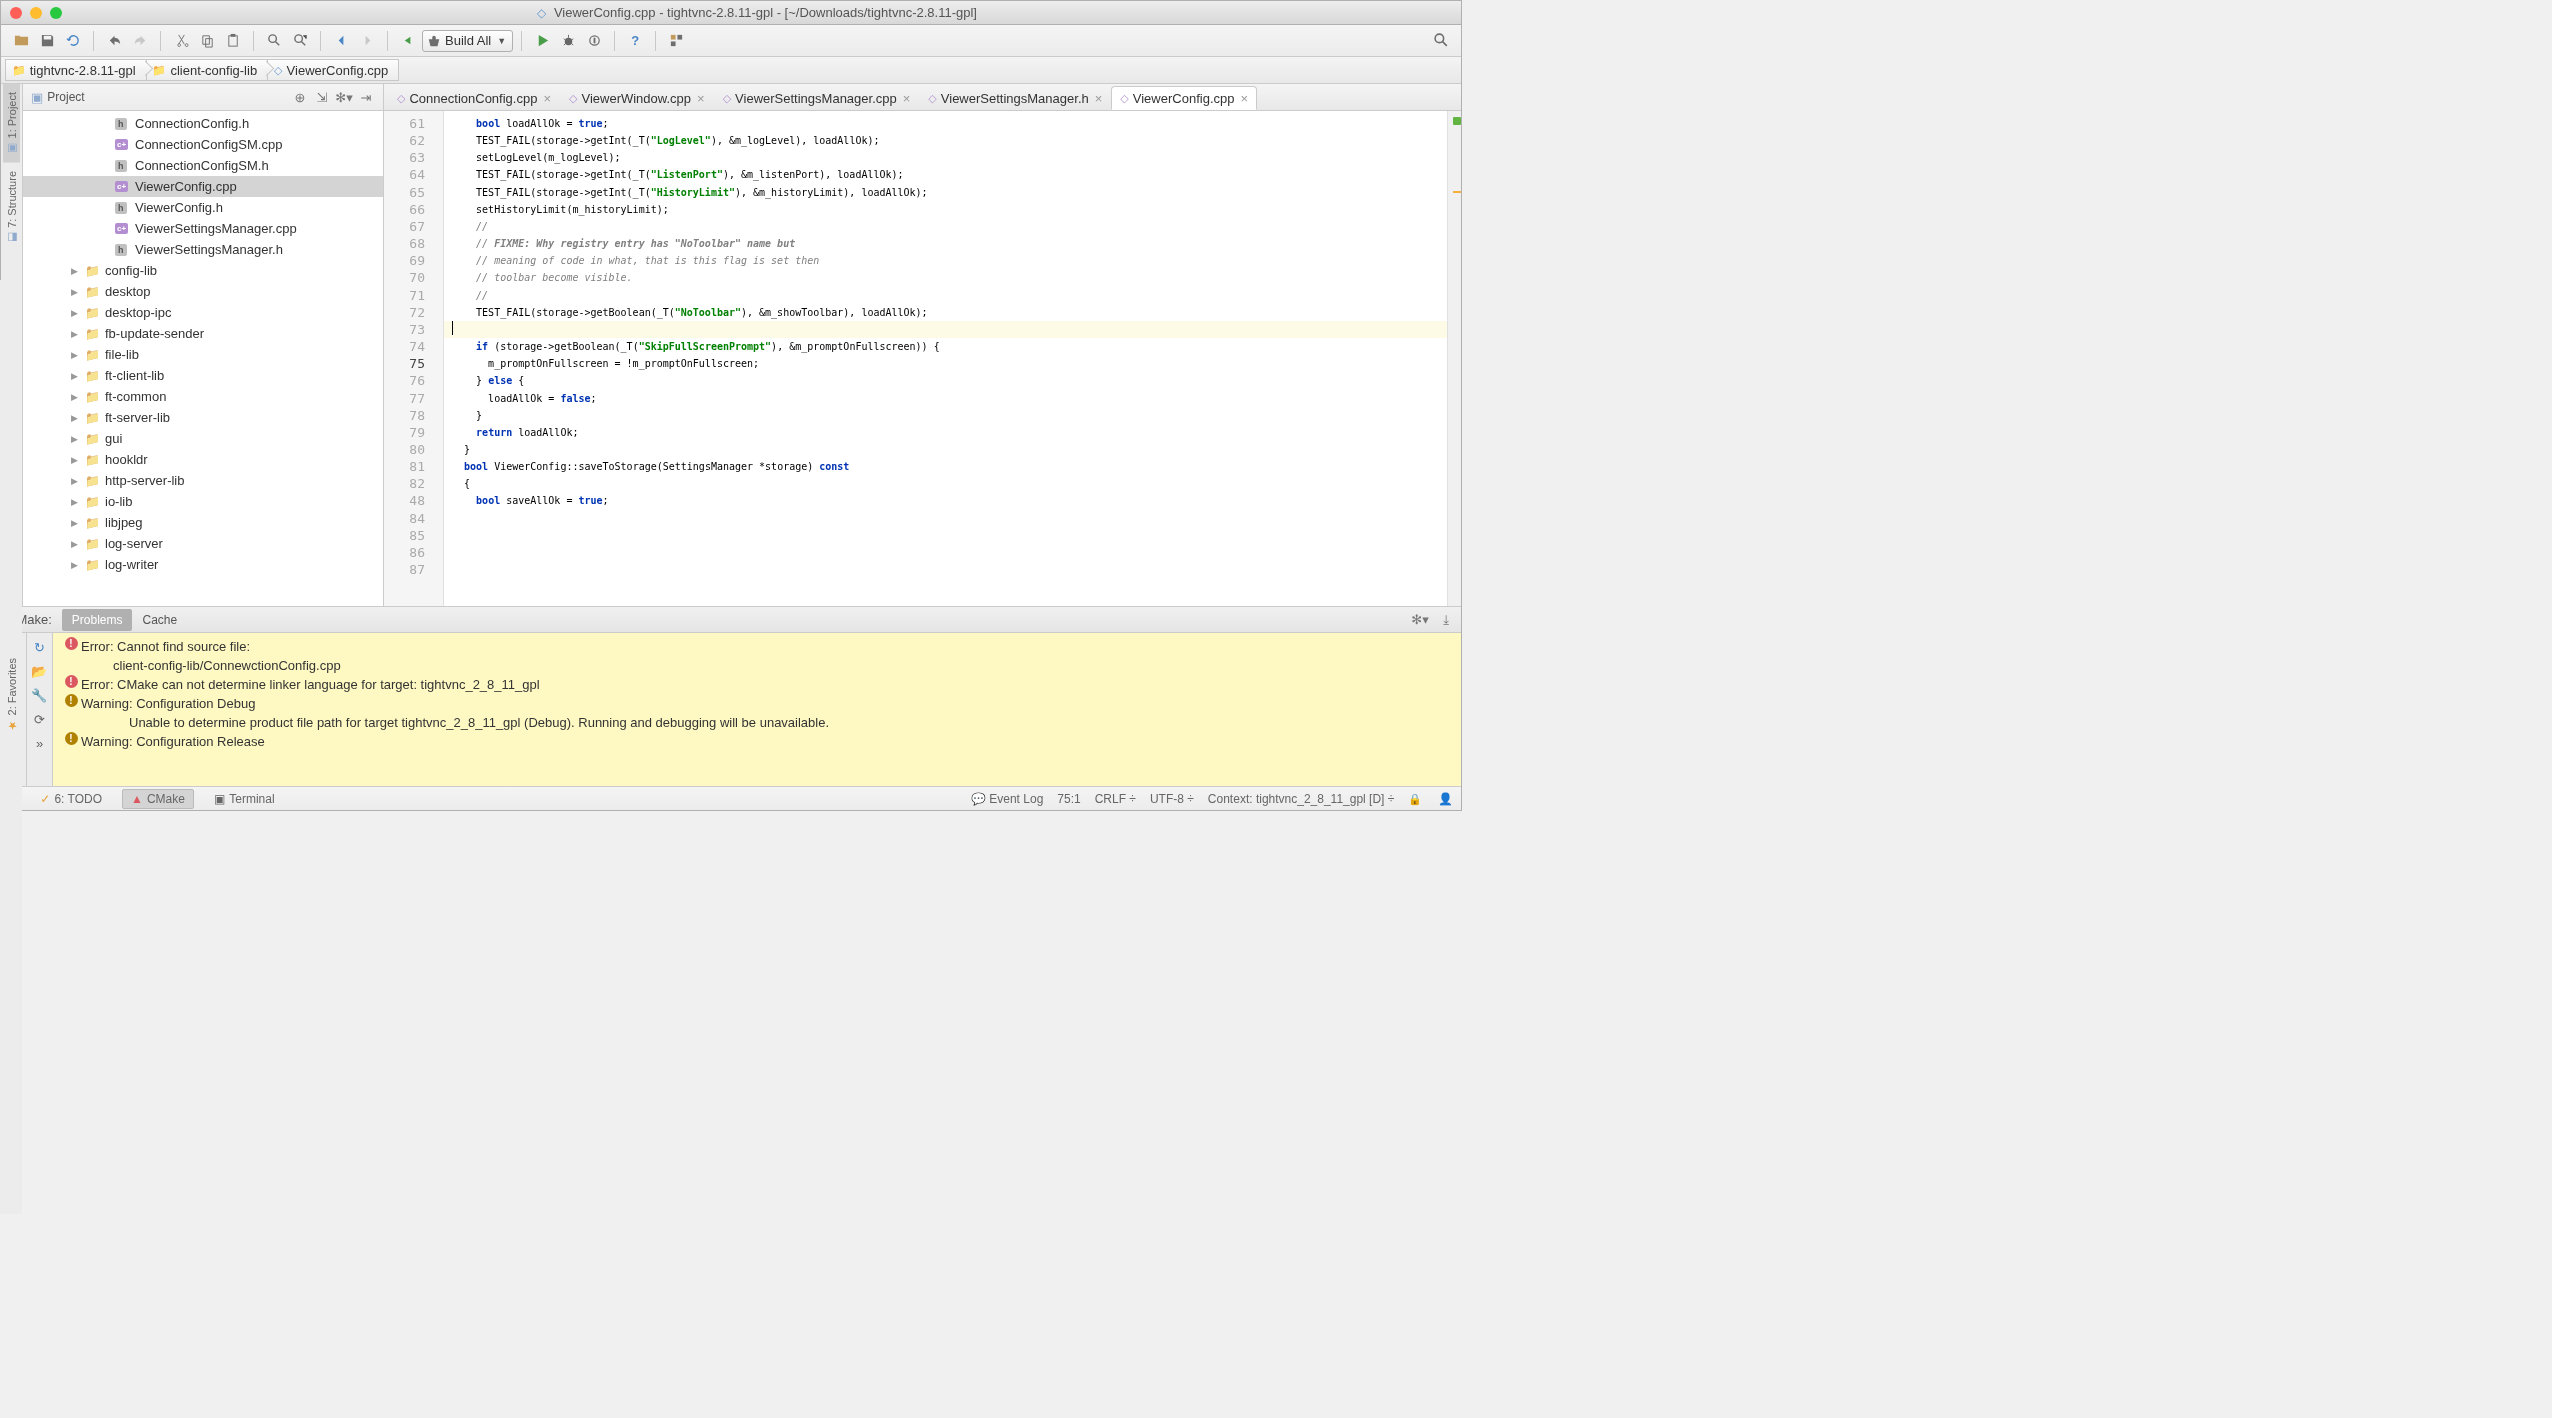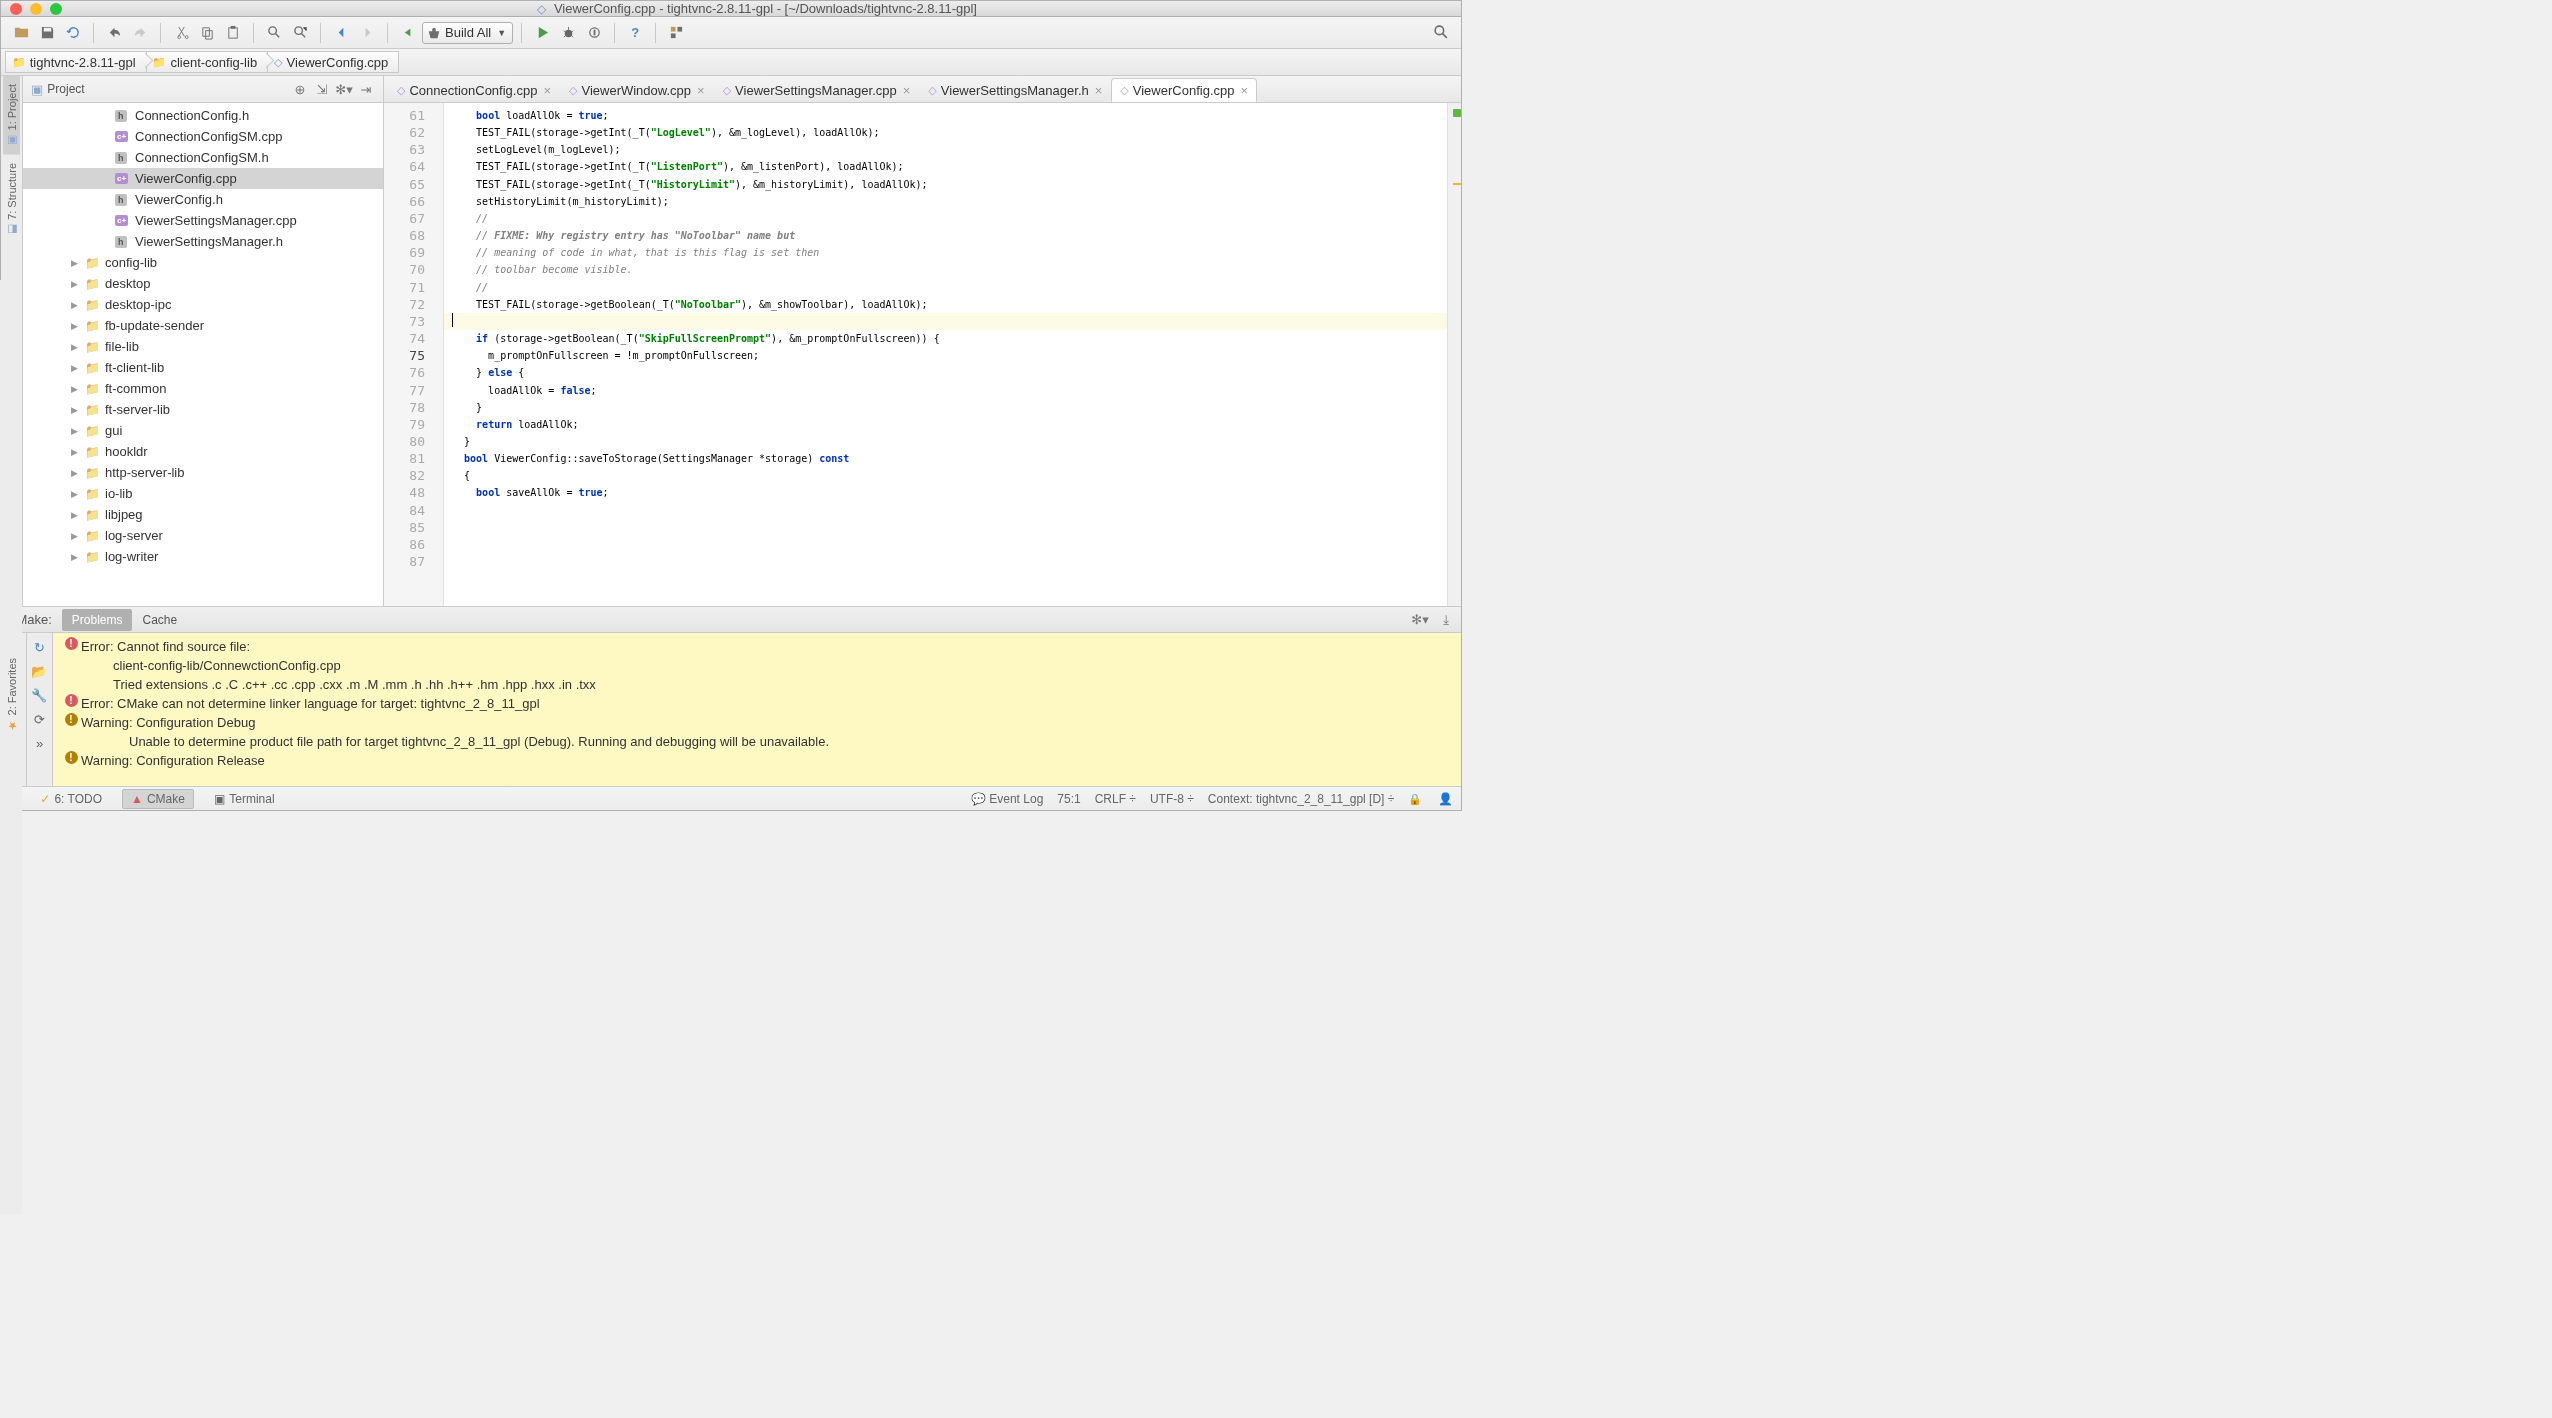--- a/index.html
+++ b/index.html
@@ -1,20 +1,20 @@
 <!DOCTYPE html>
 <html><head>
 <meta charset="utf-8">
 <style>
 * { margin:0; padding:0; box-sizing:border-box; }
 body { font-family:-apple-system,BlinkMacSystemFont,"Helvetica Neue",Arial,sans-serif; font-size:13px; color:#333; background:#f0f0f0; overflow:hidden; }
 .window { width:1462px; height:811px; display:flex; flex-direction:column; background:#fff; border:1px solid #b0b0b0; }
 
 
-.titlebar { height:16px; background:linear-gradient(#ededed,#d8d8d8); display:flex; align-items:center; padding:0 9px; border-bottom:1px solid #b0b0b0; }
+.titlebar { height:24px; background:linear-gradient(#ededed,#d8d8d8); display:flex; align-items:center; padding:0 9px; border-bottom:1px solid #b0b0b0; }
 .traffic { display:flex; gap:8px; }
 .traffic span { width:12px; height:12px; border-radius:50%; display:inline-block; }
 .tl-close { background:#ff5f57; }
 .tl-min { background:#febc2e; }
 .tl-max { background:#28c840; }
 .titlebar-title { flex:1; text-align:center; font-size:13px; color:#555; }
 .titlebar-icon { color:#6b9bd1; margin-right:4px; font-size:12px; }
 
 
 .toolbar { height:32px; background:linear-gradient(#f4f4f4,#ececec); border-bottom:1px solid #cbcbcb; display:flex; align-items:center; padding:0 8px; gap:2px; }
@@ -506,24 +506,20 @@
       <div class="bp-messages" id="bp-messages">
           <div class="msg-line">
             <span class="msg-icon err"></span>
             <span class="msg-text" style="padding-left:0px">Error: Cannot find source file:</span>
           </div>
           <div class="msg-line">
             <span class="msg-icon "></span>
             <span class="msg-text" style="padding-left:32px">client-config-lib/ConnewctionConfig.cpp</span>
           </div>
           <div class="msg-line">
-            <span class="msg-icon "></span>
-            <span class="msg-text" style="padding-left:32px">Tried extensions .c .C .c++ .cc .cpp .cxx .m .M .mm .h .hh .h++ .hm .hpp .hxx .in .txx</span>
-          </div>
-          <div class="msg-line">
             <span class="msg-icon err"></span>
             <span class="msg-text" style="padding-left:0px">Error: CMake can not determine linker language for target: tightvnc_2_8_11_gpl</span>
           </div>
           <div class="msg-line">
             <span class="msg-icon warn"></span>
             <span class="msg-text" style="padding-left:0px">Warning: Configuration Debug</span>
           </div>
           <div class="msg-line">
             <span class="msg-icon "></span>
             <span class="msg-text" style="padding-left:48px">Unable to determine product file path for target tightvnc_2_8_11_gpl (Debug). Running and debugging will be unavailable.</span>

